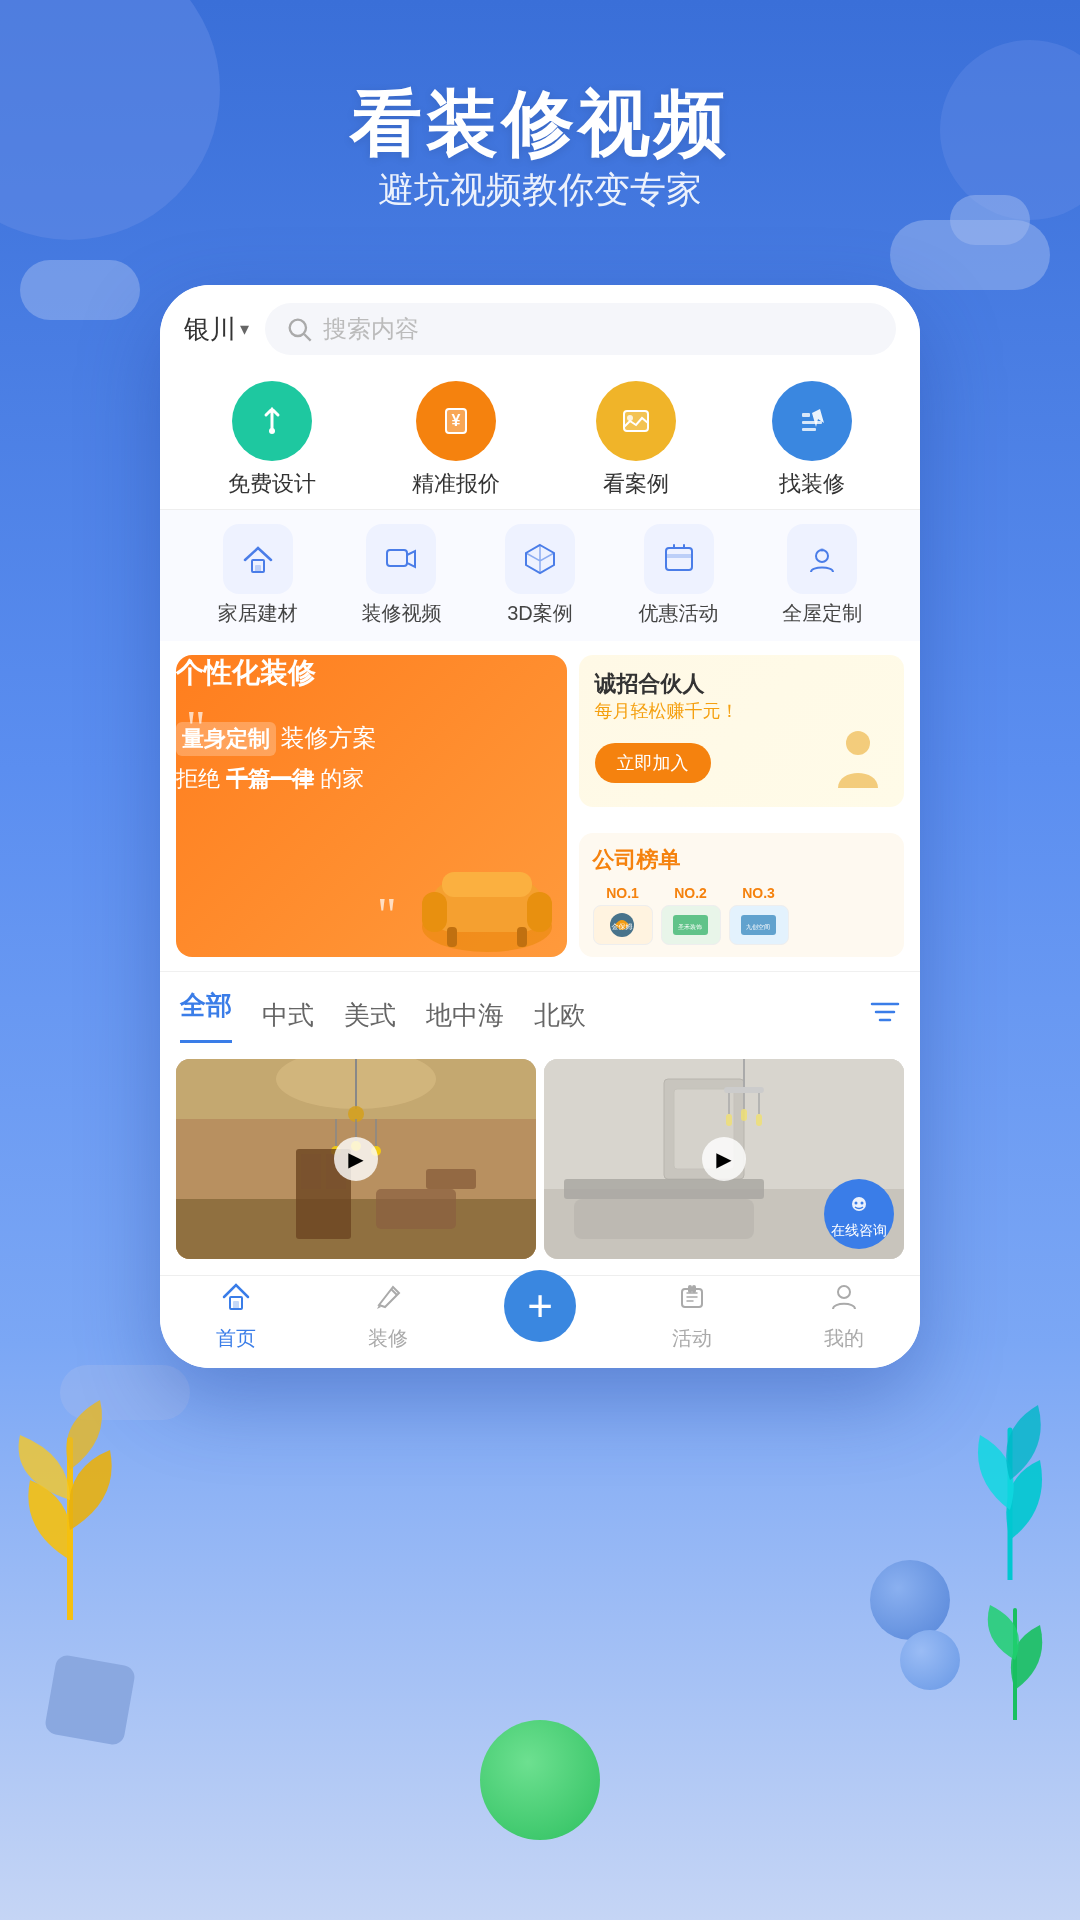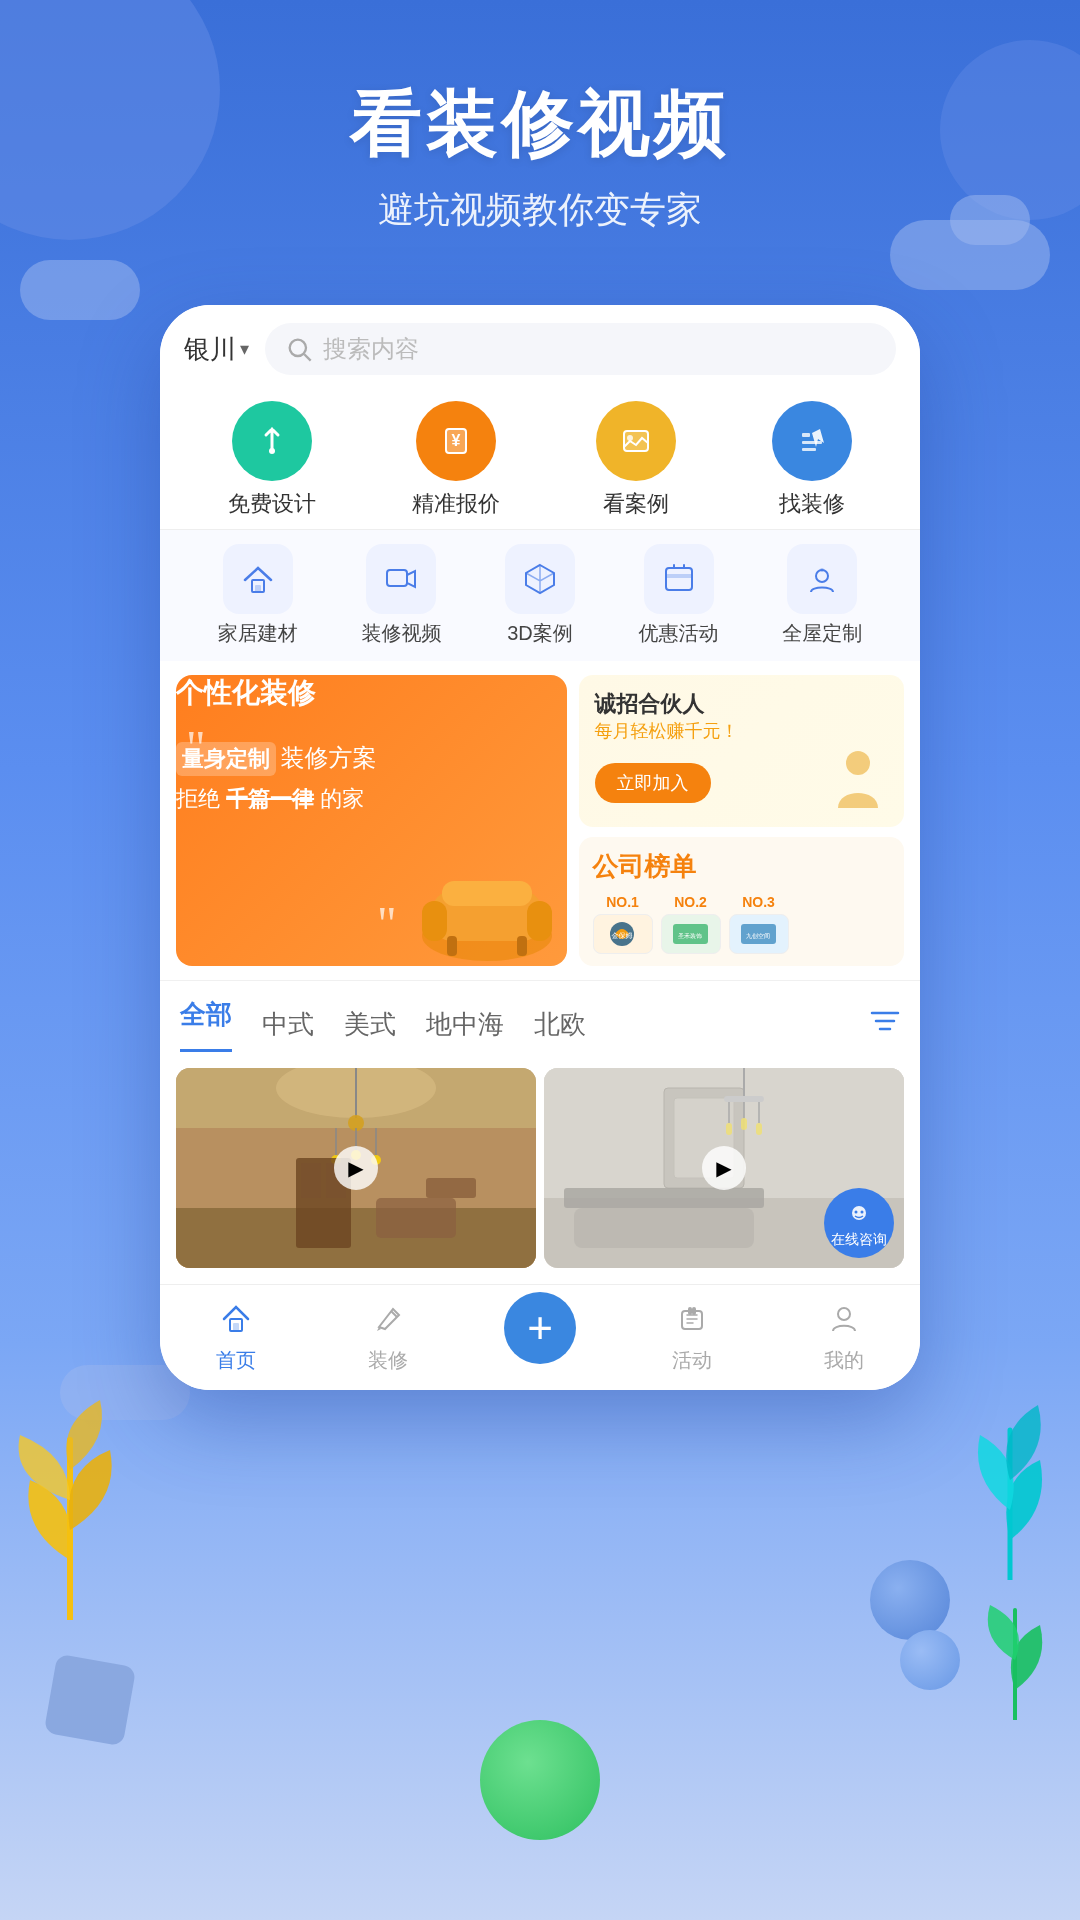--- a/index.html
+++ b/index.html
@@ -63,21 +63,20 @@
       font-size: 72px;
       font-weight: 800;
       color: white;
       letter-spacing: 4px;
       text-shadow: 0 2px 10px rgba(0,0,0,0.1);
       line-height: 1.2;
     }
     .sub-title {
       font-size: 36px;
       color: rgba(255,255,255,0.9);
-      margin-top: 20px;
       font-weight: 400;
     }
 
     
     .phone-container {
       position: relative;
       z-index: 3;
       display: flex;
       justify-content: center;
       margin-top: 30px;
@@ -209,21 +208,21 @@
       font-size: 28px;
       font-weight: 800;
       color: white;
       line-height: 1.3;
     }
 
     .banner-right {
       flex: 1;
       display: flex;
       flex-direction: column;
-      gap: 10px;
+      gap: 26px;
     }
     .partner-card {
       background: linear-gradient(135deg, #fff9e6 0%, #fffbe8 100%);
       border-radius: 14px;
       padding: 14px 16px;
       flex: 1;
     }
     .partner-title {
       font-size: 22px;
       font-weight: 700;
@@ -245,21 +244,21 @@
       cursor: pointer;
     }
 
     .company-rank-card {
       background: #fef9f0;
       border-radius: 14px;
       padding: 12px 14px;
       flex: 1;
     }
     .rank-title {
-      font-size: 26px;
+      font-size: 22px;
       font-weight: 700;
       color: #333;
     }
     .rank-title span {
       color: #f5820e;
     }
     .rank-logos {
       display: flex;
       gap: 8px;
       margin-top: 10px;
@@ -367,21 +366,21 @@
       font-size: 14px;
       color: white;
       text-align: center;
     }
 
     
     .bottom-nav {
       display: flex;
       justify-content: space-between;
       align-items: center;
-      padding: 16px 0 16px;
+      padding: 3px 0 16px;
       background: white;
       border-top: 1px solid #eee;
     }
     .nav-item {
       display: flex;
       flex-direction: column;
       align-items: center;
       gap: 4px;
       cursor: pointer;
       flex: 1;

